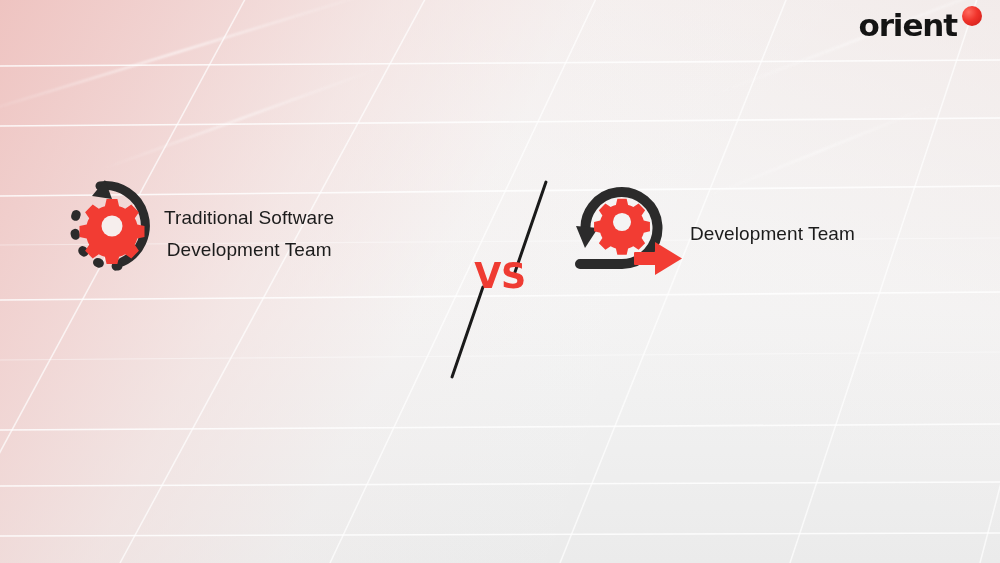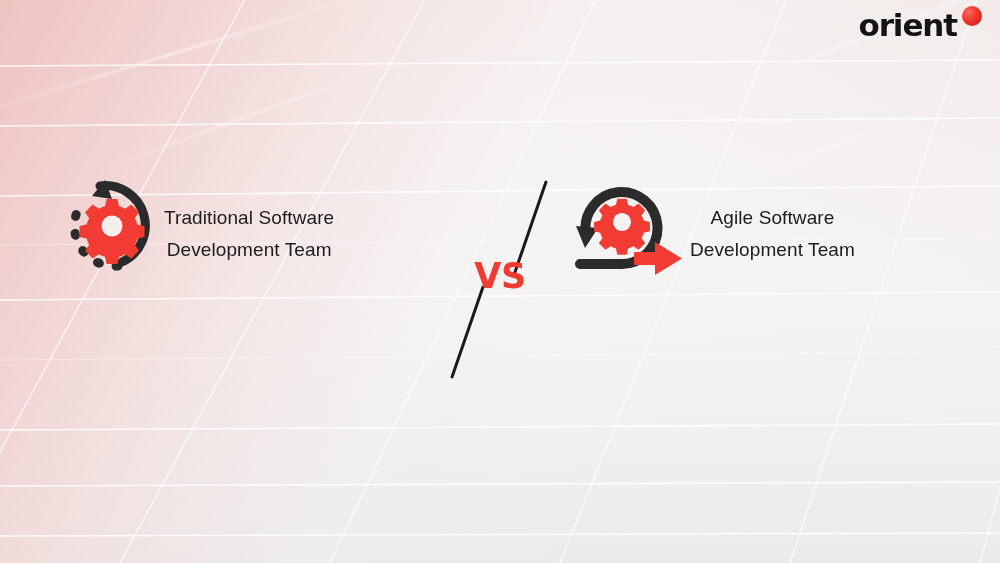--- a/index.html
+++ b/index.html
@@ -211,19 +211,18 @@
             <path d="M95 70 L122 86.5 L95 103 Z"></path>
           </g>
 
           <g transform="translate(62,50) scale(0.86)" fill="#f23c33">
             <path d="M-5.4,-27 h10.8 l1.7,7.2 a21,21 0 0 1 6.1,2.5 l6.1,-4.1 l7.6,7.6 l-4.1,6.1 a21,21 0 0 1 2.5,6.1 l7.2,1.7 v10.8 l-7.2,1.7 a21,21 0 0 1 -2.5,6.1 l4.1,6.1 l-7.6,7.6 l-6.1,-4.1 a21,21 0 0 1 -6.1,2.5 l-1.7,7.2 h-10.8 l-1.7,-7.2 a21,21 0 0 1 -6.1,-2.5 l-6.1,4.1 l-7.6,-7.6 l4.1,-6.1 a21,21 0 0 1 -2.5,-6.1 l-7.2,-1.7 v-10.8 l7.2,-1.7 a21,21 0 0 1 2.5,-6.1 l-4.1,-6.1 l7.6,-7.6 l6.1,4.1 a21,21 0 0 1 6.1,-2.5 Z"></path>
             <circle cx="0" cy="0" r="10.5" fill="#f4f4f4"></circle>
           </g>
         </svg>
       </div>
       <div class="caption">
-        <span class="l1">Agile Software</span>
         <span class="l2">Development Team</span>
       </div>
     </div>
 
   </div>
 </div>
 
 </body></html>

